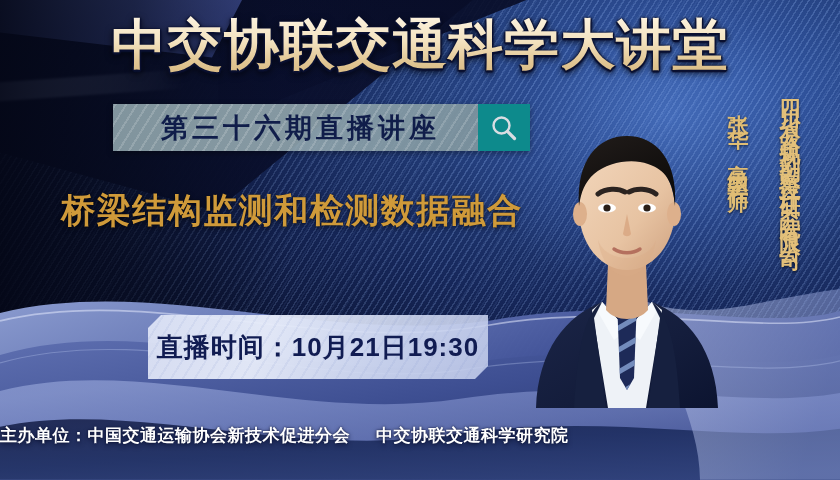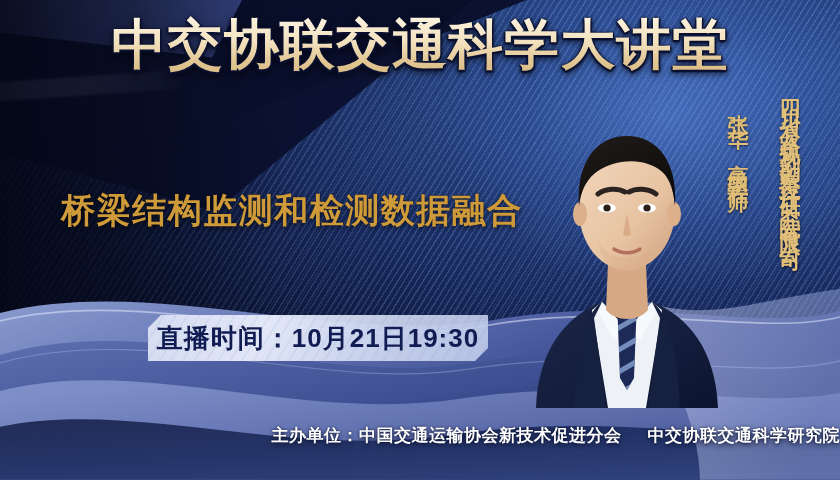--- a/index.html
+++ b/index.html
@@ -148,21 +148,21 @@
     color:#cf9a3a;
     background:linear-gradient(180deg,#e3b濃 0%,#cf9a3a 100%);
     text-shadow:0 2px 5px rgba(0,0,0,.55), 0 0 1px rgba(0,0,0,.8);
     font-family:"Liberation Sans","DejaVu Sans",sans-serif;
   }
   .lecture-title .ln{display:block;color:#cf9a3a;}
 
   
   .time-banner{
     position:absolute;left:148px;top:315px;
-    width:340px;height:46px;
+    width:340px;height:64px;
     display:flex;align-items:center;justify-content:center;
     background:linear-gradient(115deg,
       rgba(222,228,246,.93) 0%,
       rgba(232,237,250,.95) 34%,
       rgba(209,218,242,.90) 70%,
       rgba(196,206,236,.88) 100%);
     clip-path:polygon(13px 0, 100% 0, 100% calc(100% - 13px), calc(100% - 13px) 100%, 0 100%, 0 13px);
     box-shadow:0 3px 9px rgba(0,0,0,.38);
     position:absolute;
     overflow:hidden;
@@ -206,21 +206,21 @@
     right:36px;top:82px;
     font-size:21px;letter-spacing:9px;
     height:372px;
     color:#e6c versus;
   }
   .v-company-inner{color:#e3c07a;}
 
   
   .footer{
     position:absolute;left:0;right:0;top:424px;
-    text-align:right;
+    text-align:left;
     color:#ffffff;
     font-size:17px;font-weight:700;letter-spacing:.5px;
     text-shadow:0 2px 5px rgba(10,16,48,.85), 0 0 2px rgba(10,16,48,.9);
     white-space:nowrap;
   }
   .footer .gap{display:inline-block;width:26px;}
 </style>
 </head>
 <body>
 
@@ -271,20 +271,31 @@
       <path d="M0,132 C140,96 300,164 460,140 C620,116 740,152 840,134 L840,221 L0,221 Z" fill="url(#s3)" opacity="0.62"></path>
       <path d="M0,168 C130,140 290,200 450,176 C610,152 730,186 840,170 L840,221 L0,221 Z" fill="url(#s4)" opacity="0.85"></path>
       <path d="M640,40 C700,66 760,40 840,30 L840,221 L700,221 C700,160 660,96 640,40 Z" fill="url(#s5)" opacity="0.50"></path>
       <path d="M0,62 C150,26 320,96 490,66 C630,42 760,78 840,58" fill="none" stroke="rgba(226,232,252,.55)" stroke-width="1.6"></path>
       <path d="M0,104 C150,62 320,134 470,110 C620,86 750,124 840,102" fill="none" stroke="rgba(200,212,248,.30)" stroke-width="1.2"></path>
     </svg>
   </div>
 
   <div class="main-title">中交协联交通科学大讲堂</div>
 
+  <div class="sub-banner">
+    <div class="sub-banner-text">
+      <span>第三十六期直播讲座</span>
+    </div>
+    <div class="sub-banner-icon">
+      <svg width="30" height="30" viewBox="0 0 30 30" aria-hidden="true">
+        <circle cx="12.5" cy="12.5" r="8" fill="none" stroke="#d8dde2" stroke-width="2.4"></circle>
+        <line x1="18.4" y1="18.4" x2="25.5" y2="25.5" stroke="#d8dde2" stroke-width="3.2" stroke-linecap="round"></line>
+      </svg>
+    </div>
+  </div>
 
   <div class="lecture-title">
     <span class="ln">桥梁结构监测和检测数据融合</span>
   </div>
 
   <div class="time-banner">
     <span>直播时间：10月21日19:30</span>
   </div>
 
   <div class="speaker">

